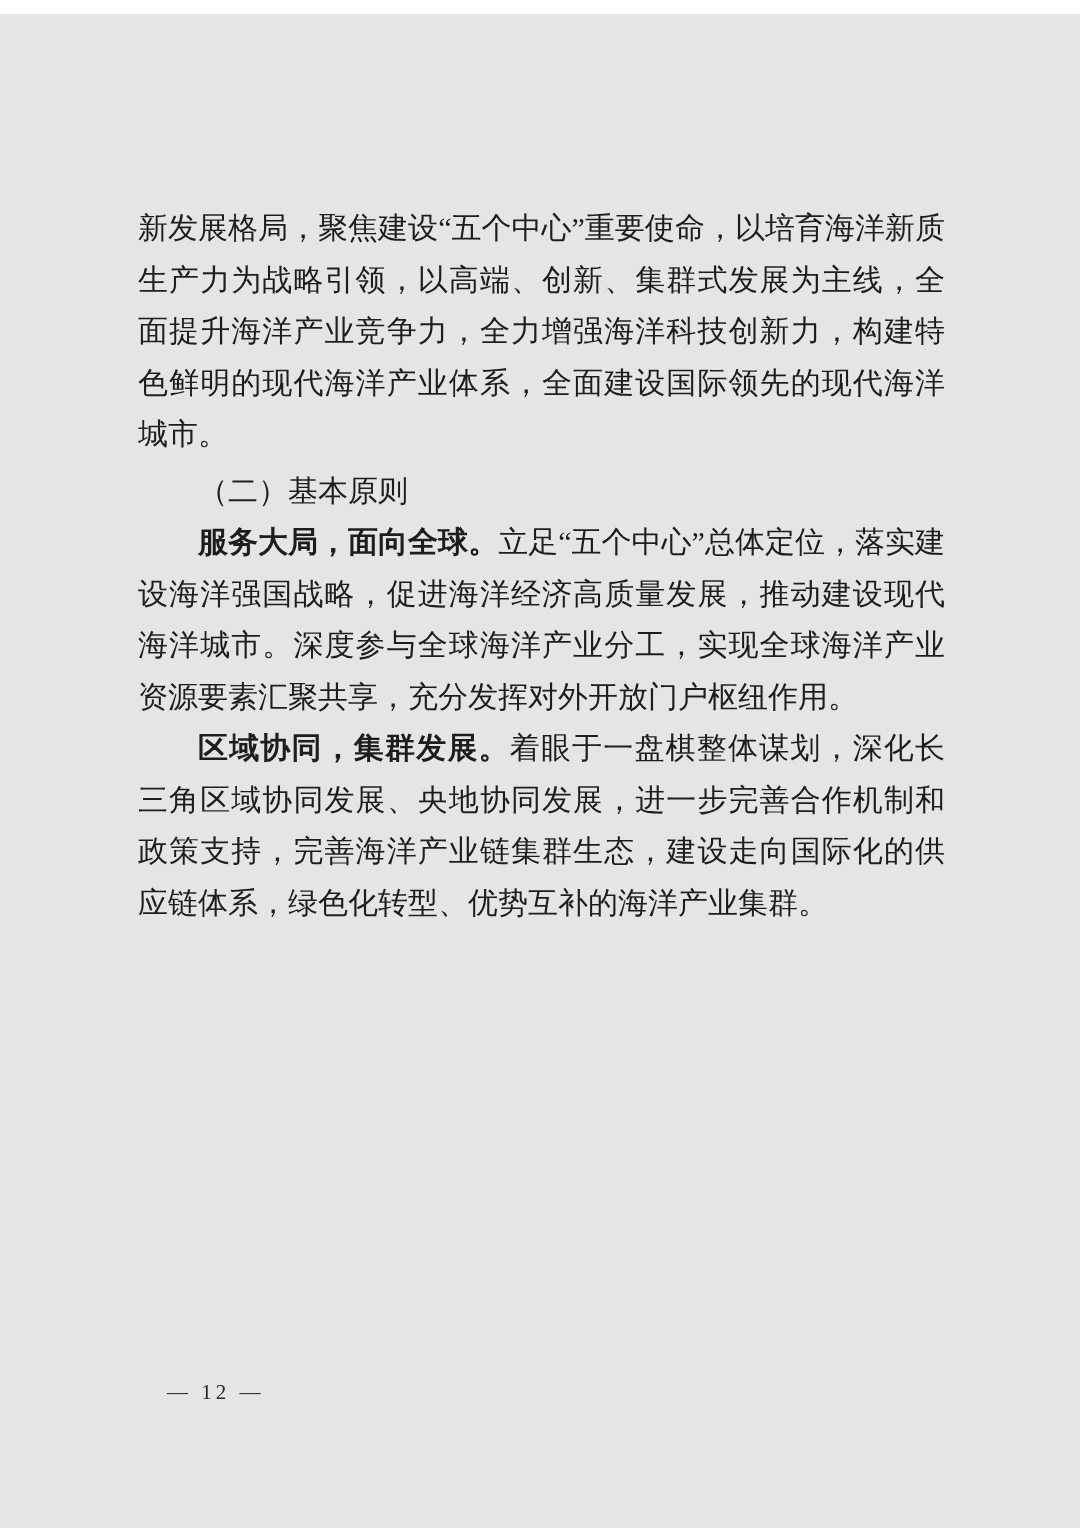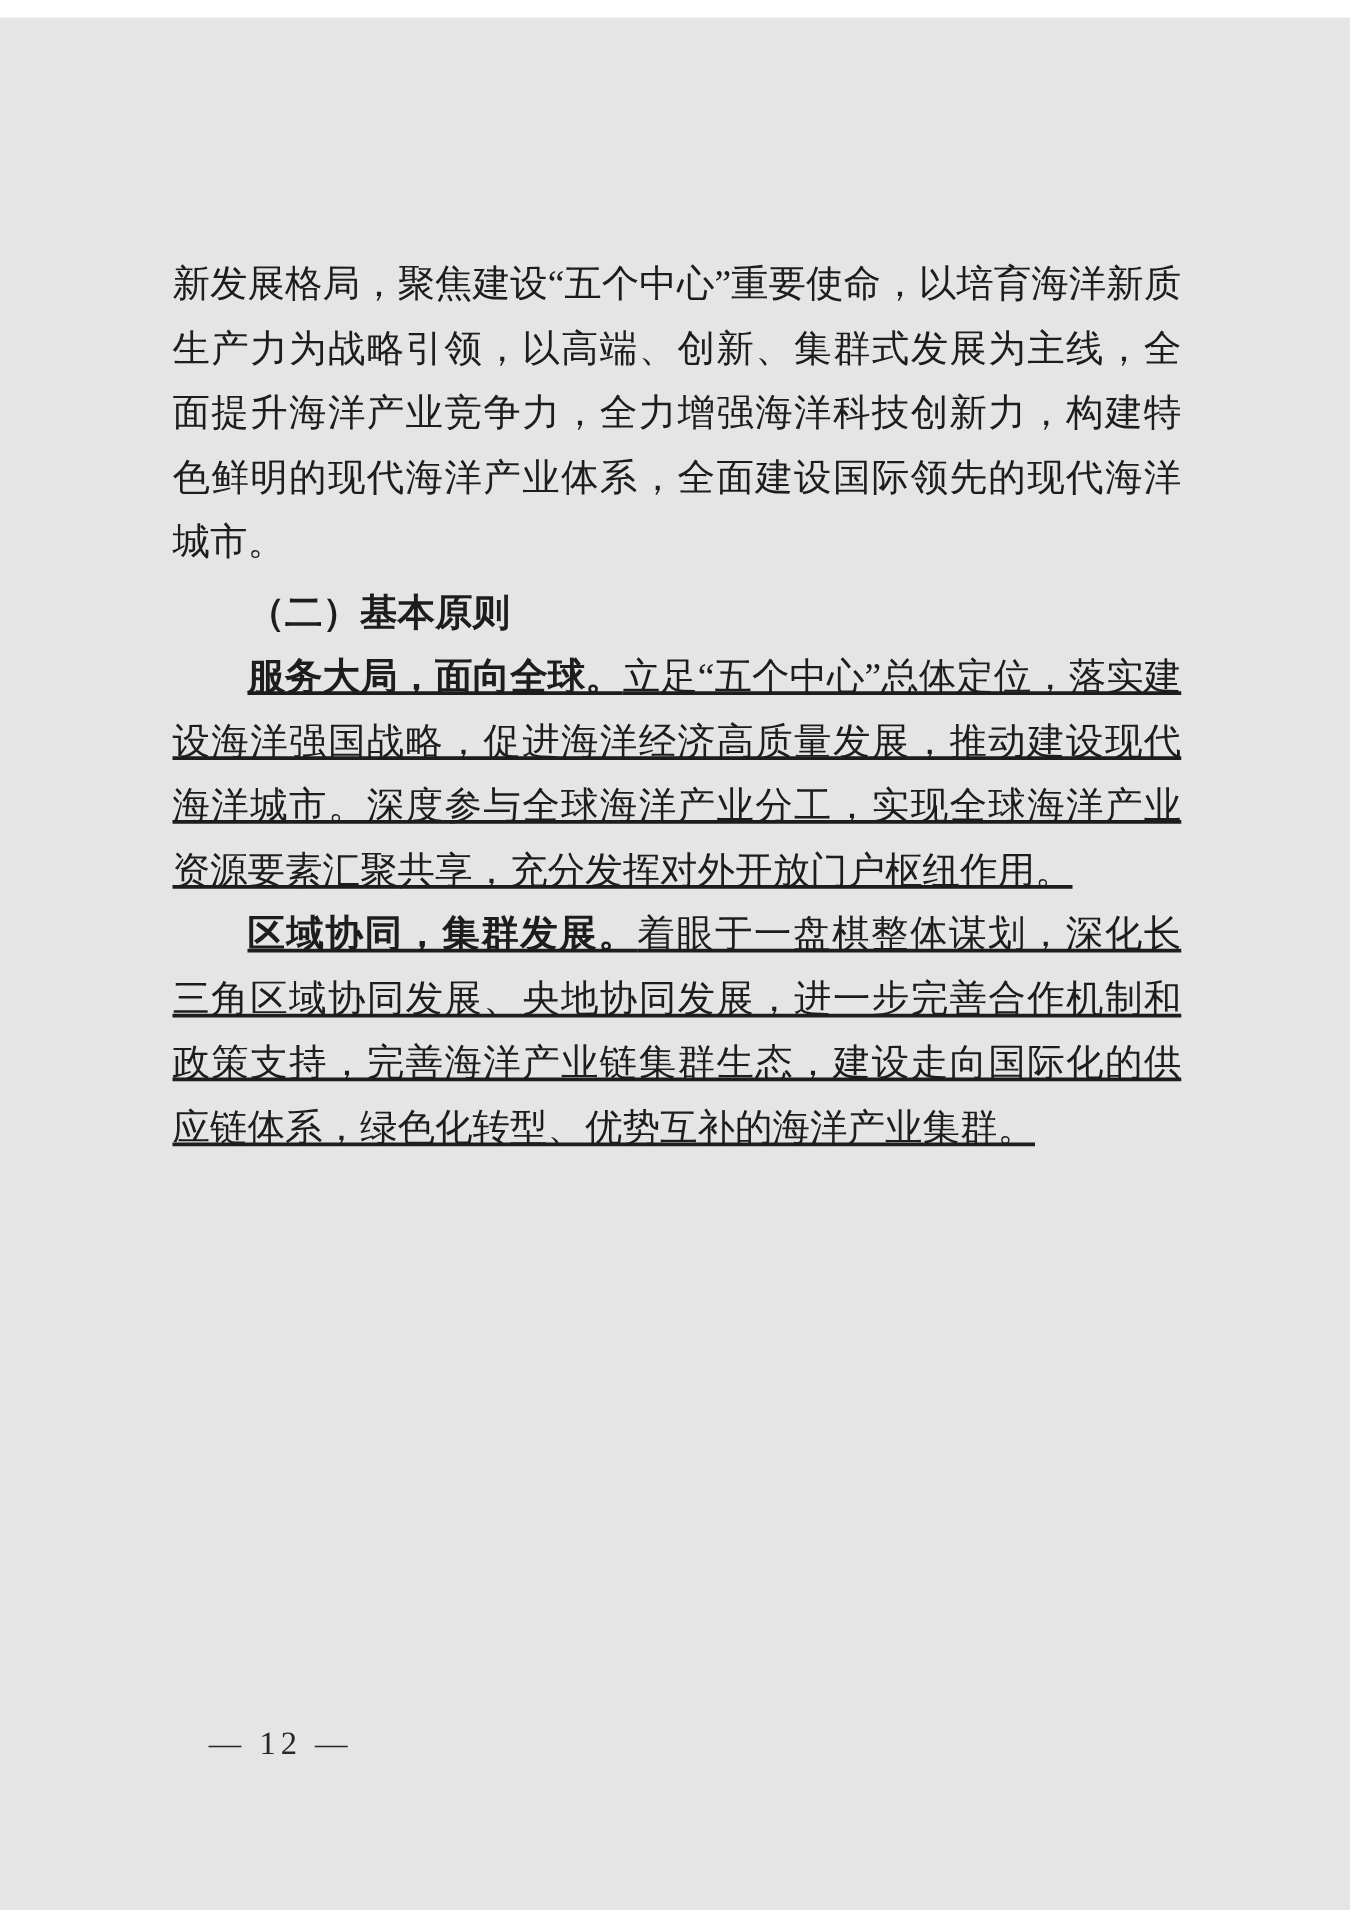--- a/index.html
+++ b/index.html
@@ -25,35 +25,34 @@
     font-size: 30px;
     line-height: 51.5px;
     text-align: justify;
     text-justify: inter-character;
   }
   .content p {
     margin: 0;
   }
   .para-indent {
     text-indent: 2em;
-    text-decoration: underline;
   }
   .section-heading {
-    font-weight: bold;
+    font-weight: normal;
     text-indent: 2em;
     margin-top: 5px !important;
   }
   .lead {
     font-weight: bold;
   }
   .page-number {
     position: absolute;
     left: 167px;
     top: 1366px;
-    font-size: 26px;
+    font-size: 21px;
     color: #262626;
     letter-spacing: 4px;
     font-family: "Liberation Serif", "DejaVu Serif", serif;
   }
 </style>
 </head>
 <body>
 
 <div class="page">
   <div class="content">

